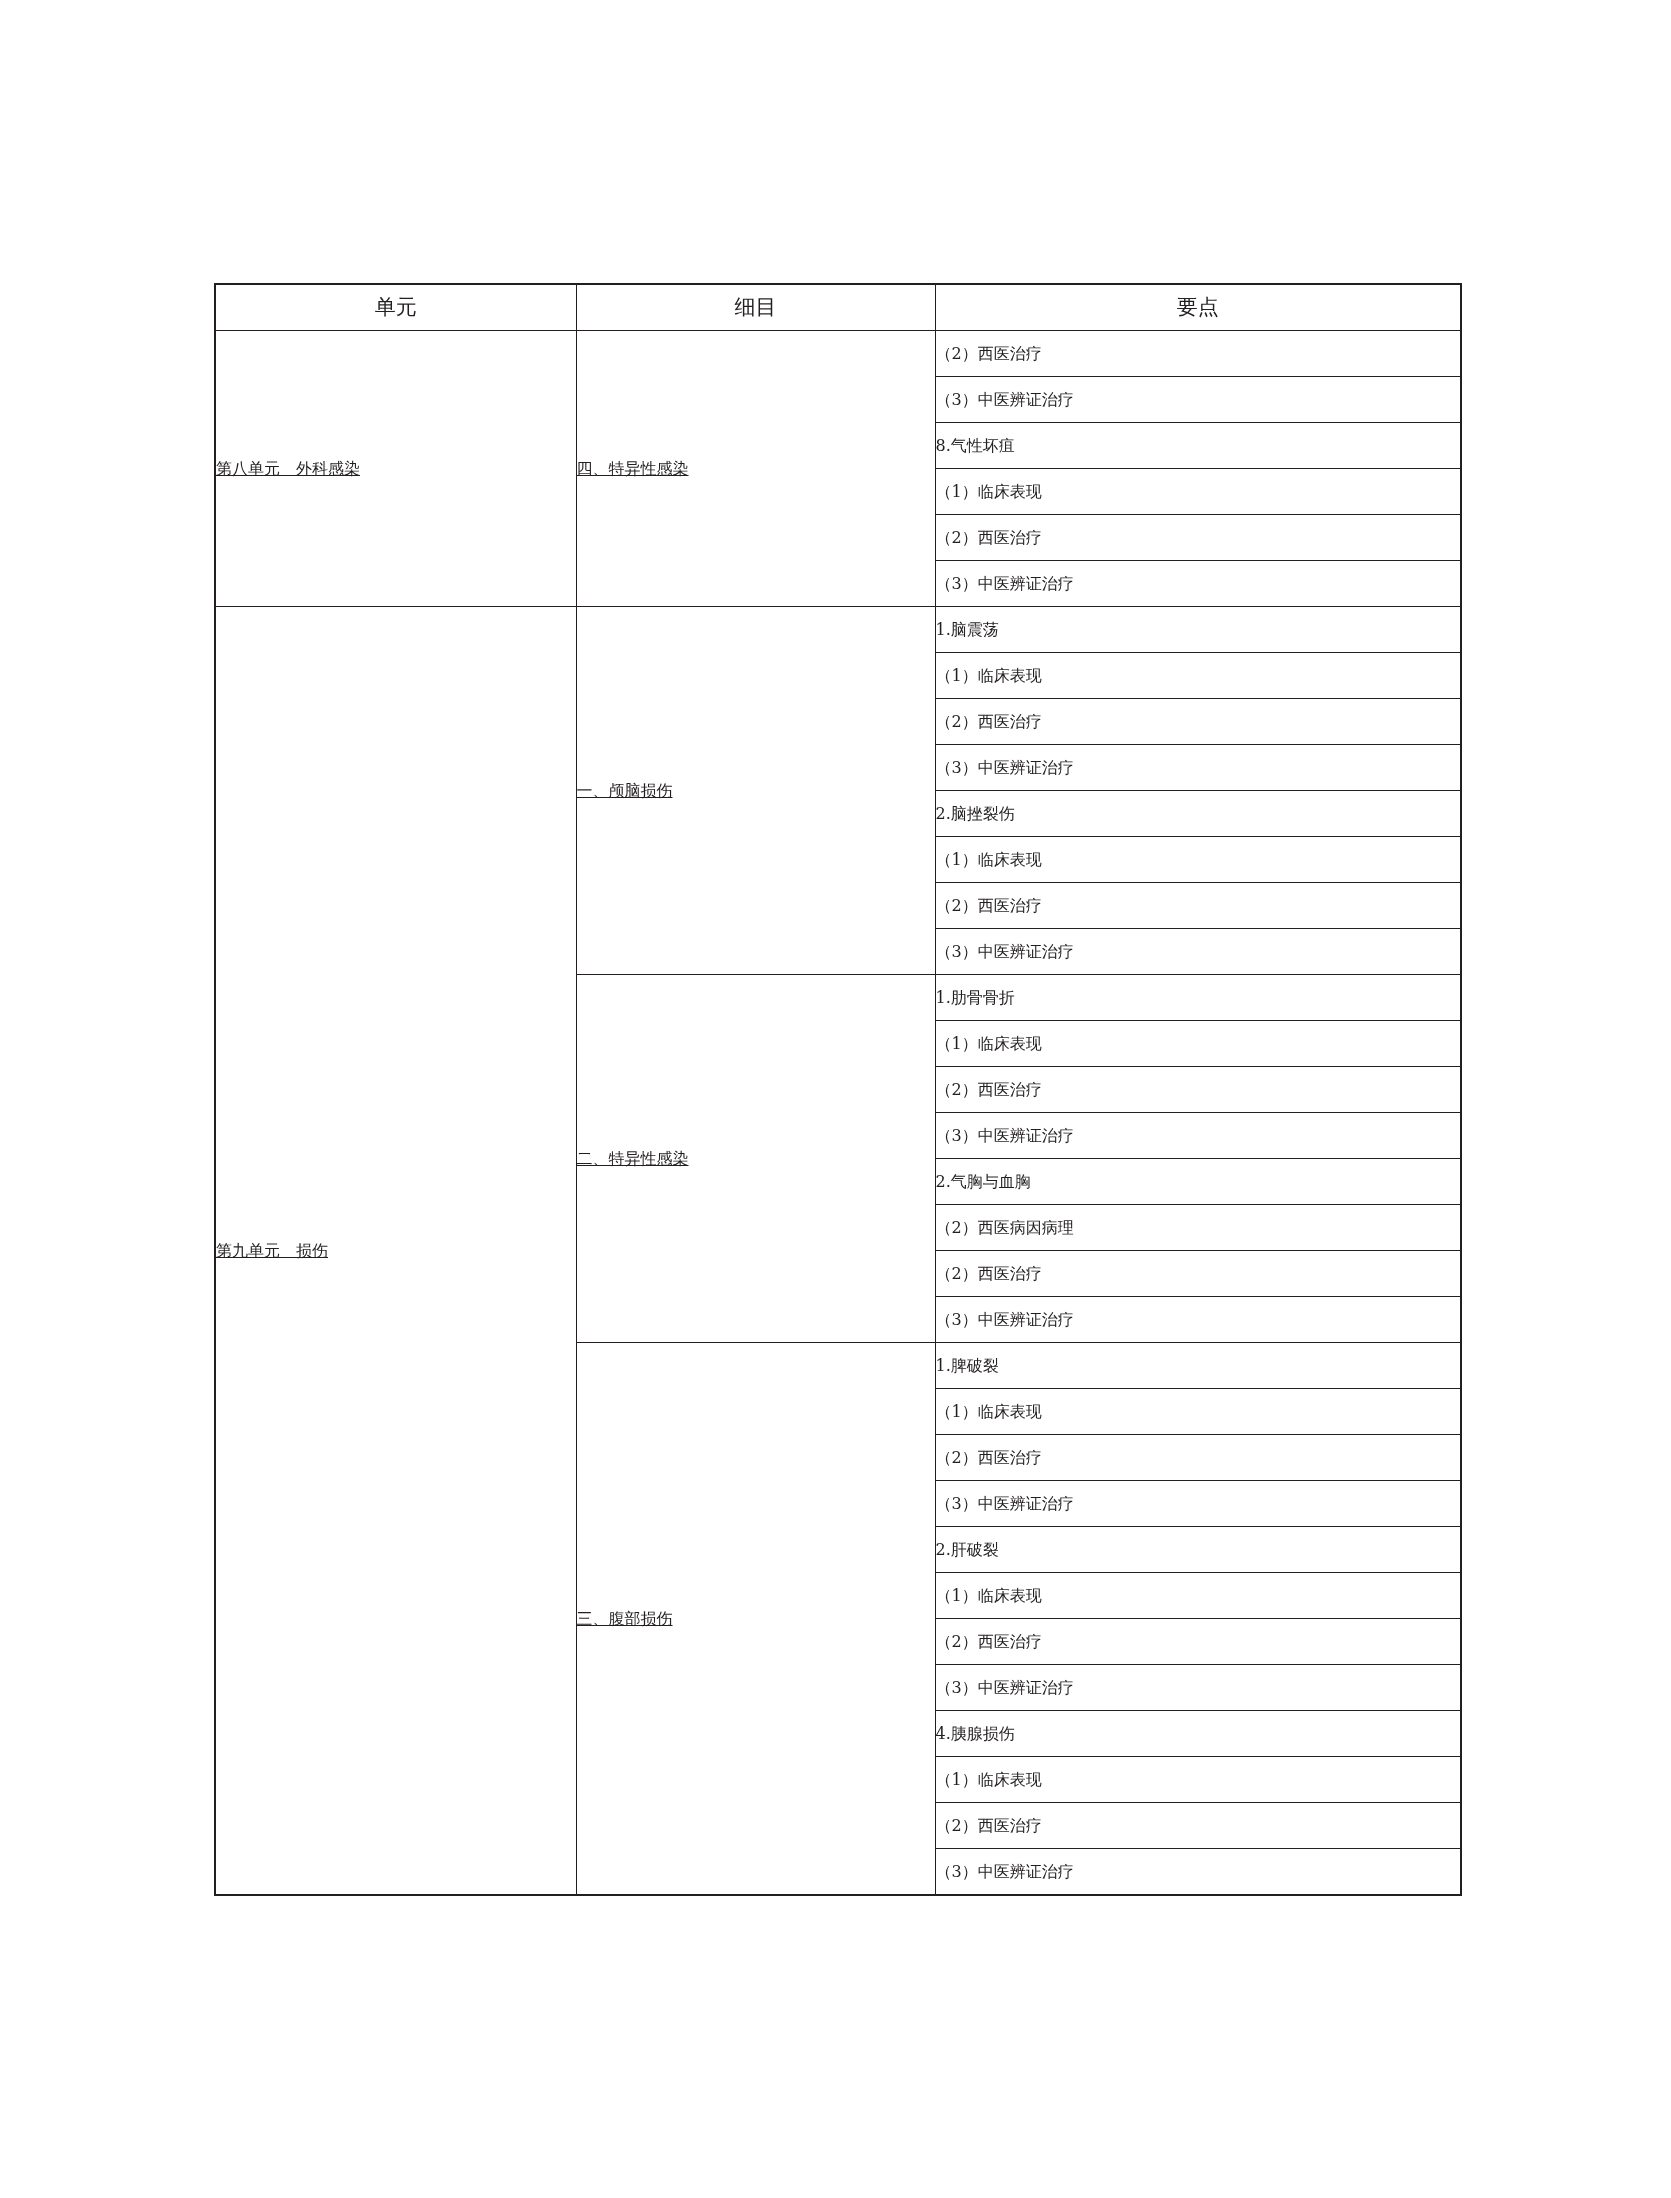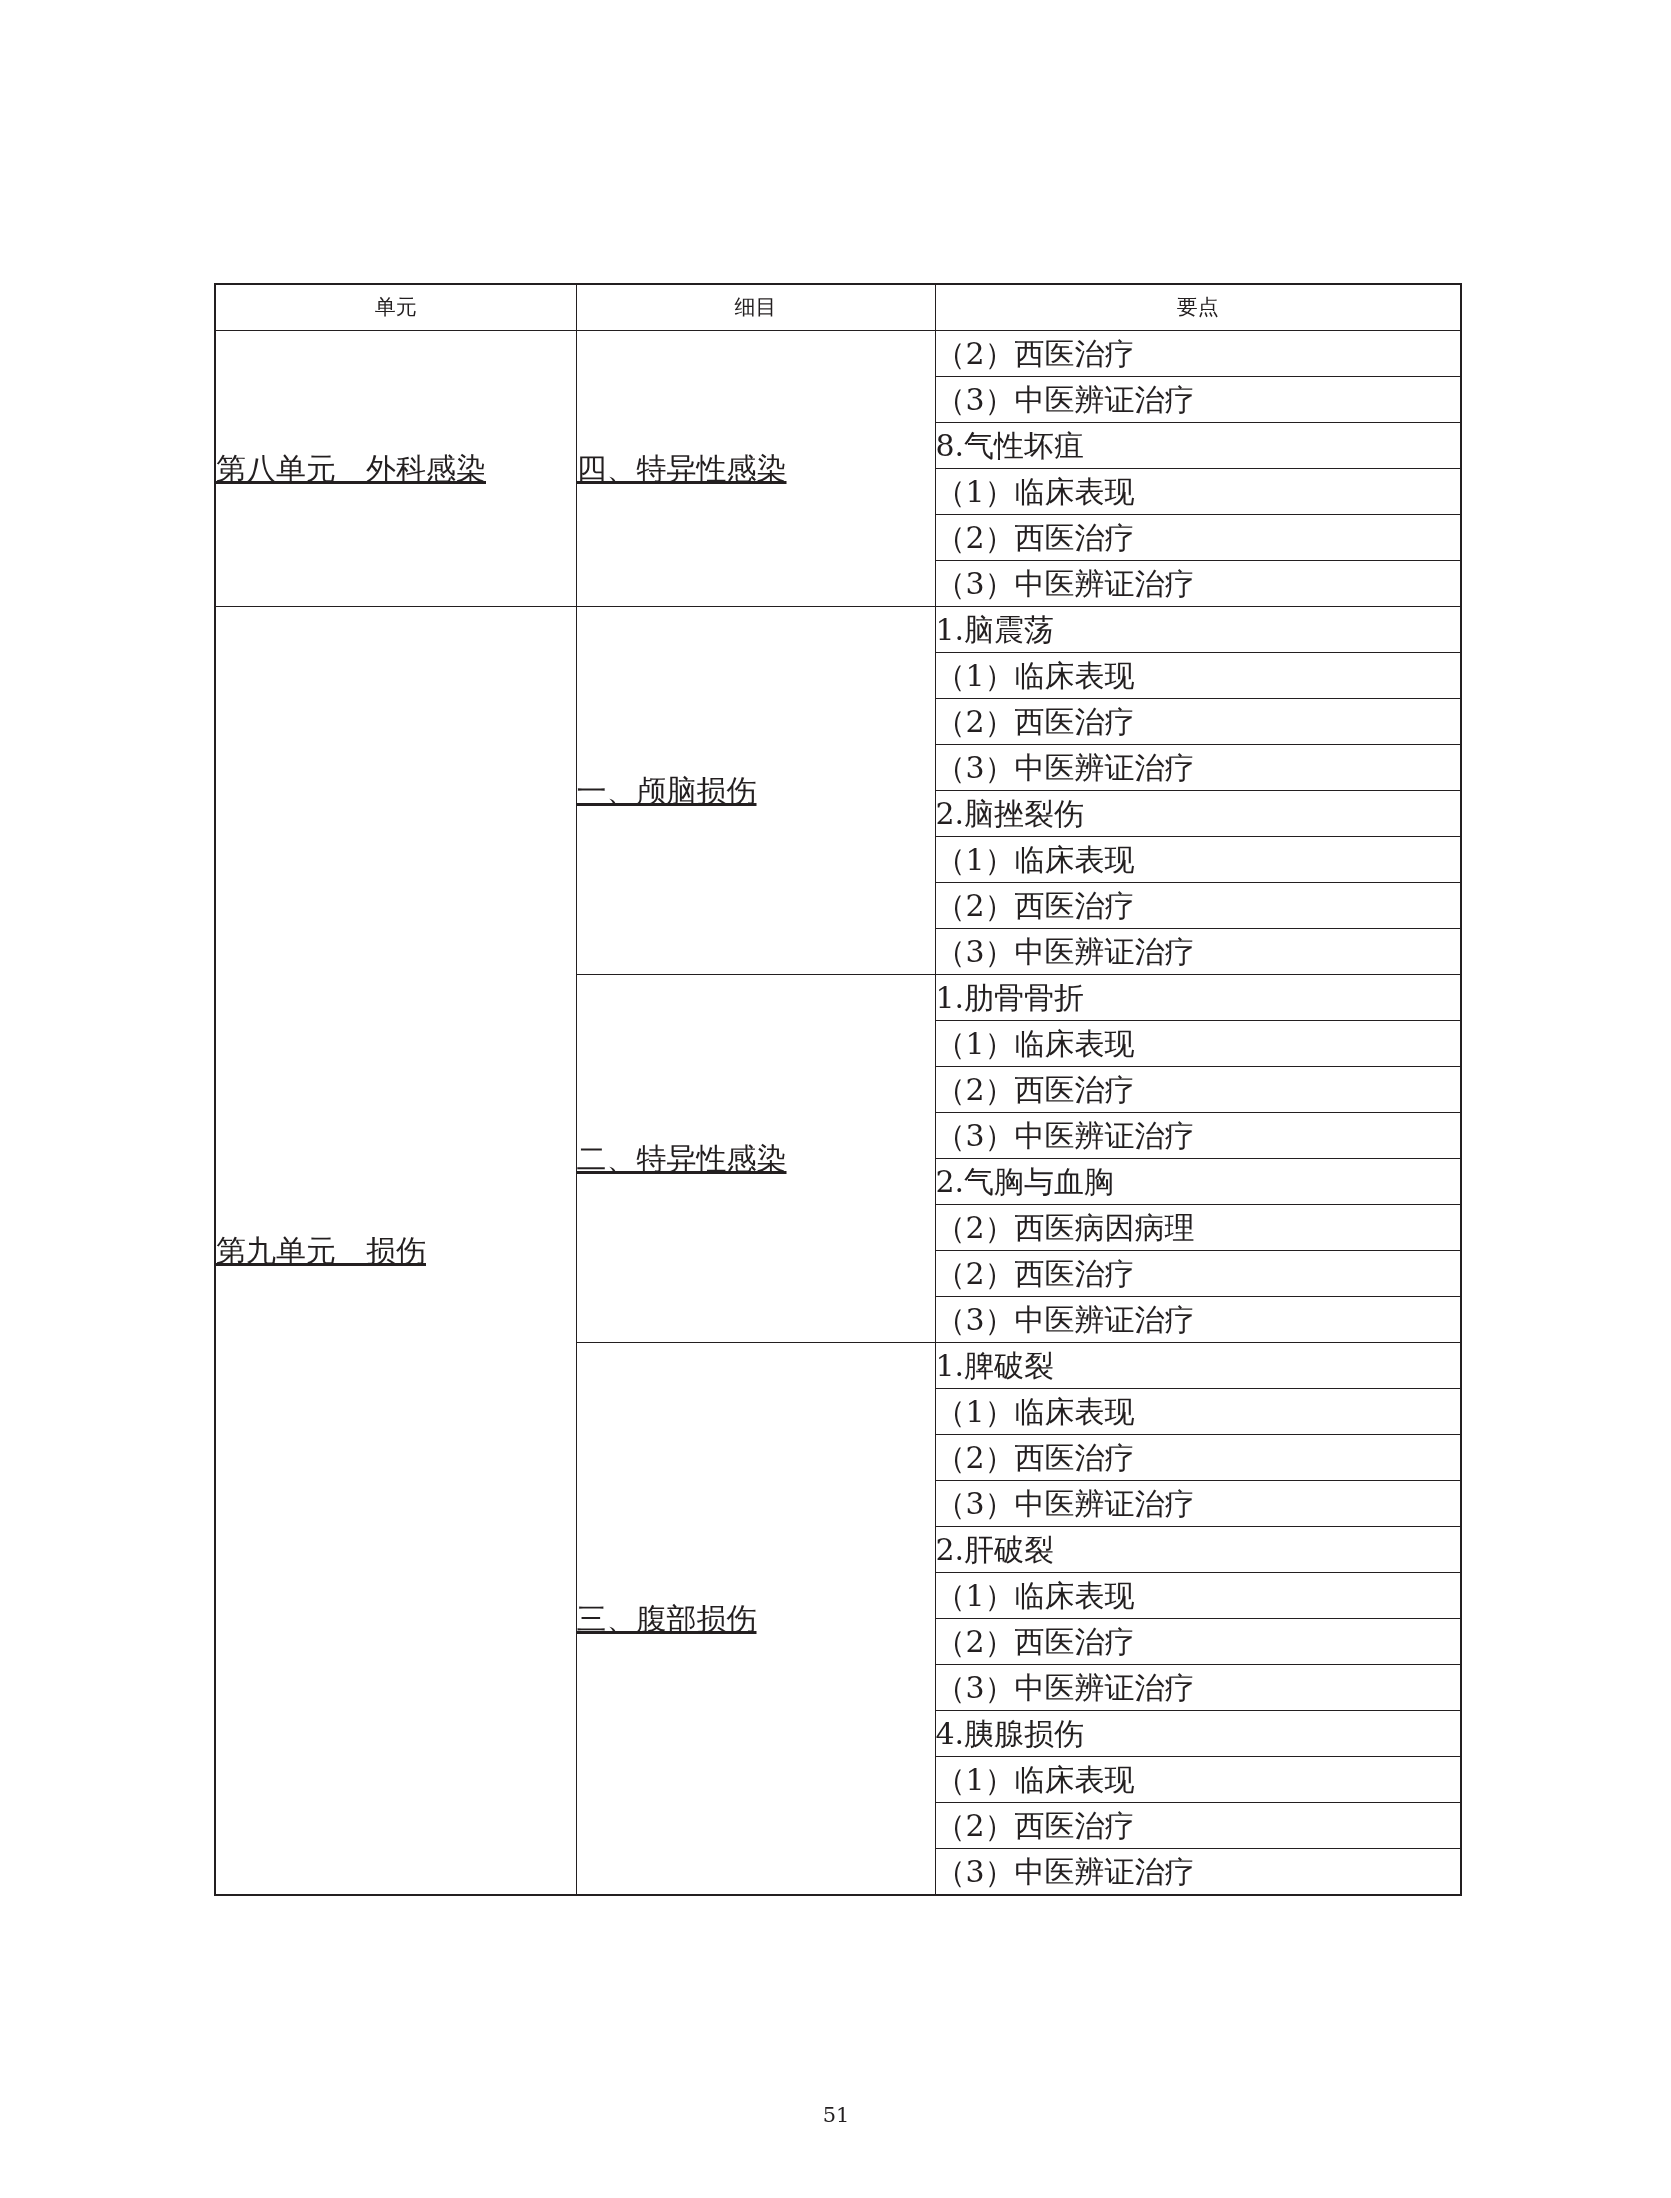--- a/index.html
+++ b/index.html
@@ -6,21 +6,21 @@
   body { width: 1672px; height: 2199px; position: relative; font-family: "DejaVu Serif", "Liberation Serif", serif; color: #231f20; }
   .page { position: absolute; left: 0; top: 0; width: 1672px; height: 2199px; }
   table.syllabus {
     position: absolute; left: 214px; top: 283px; width: 1246px;
     border-collapse: collapse; border: 2.9px solid #231f20; table-layout: fixed;
   }
   table.syllabus col.c1 { width: 361px; }
   table.syllabus col.c2 { width: 359px; }
   table.syllabus col.c3 { width: 526px; }
   table.syllabus th, table.syllabus td {
-    border: 1.9px solid #231f20; padding: 0; font-size: 30px; line-height: 1;
+    border: 1.9px solid #231f20; padding: 0; font-size: 16px; line-height: 1;
   }
   table.syllabus th {
     height: 45px; font-family: "DejaVu Sans", "Liberation Sans", sans-serif; font-weight: normal; font-size: 21px; text-align: center;
   }
   table.syllabus td { height: 45px; vertical-align: middle; }
   td.unit, td.item { padding-left: 15.3px; text-decoration: underline; }
   td.point { padding-left: 13.4px; }
   .page-number {
     position: absolute; top: 2103px; left: 0; width: 1672px; text-align: center;
     font-size: 21px; font-family: "DejaVu Serif", "Liberation Serif", serif;
@@ -148,15 +148,14 @@
         </tr>
         <tr>
           <td class="point">（2）西医治疗</td>
         </tr>
         <tr>
           <td class="point">（3）中医辨证治疗</td>
         </tr>
       </tbody>
   </table>
 
-  <div class="page-number">51</div>
 </div>
 
 
 </body></html>

